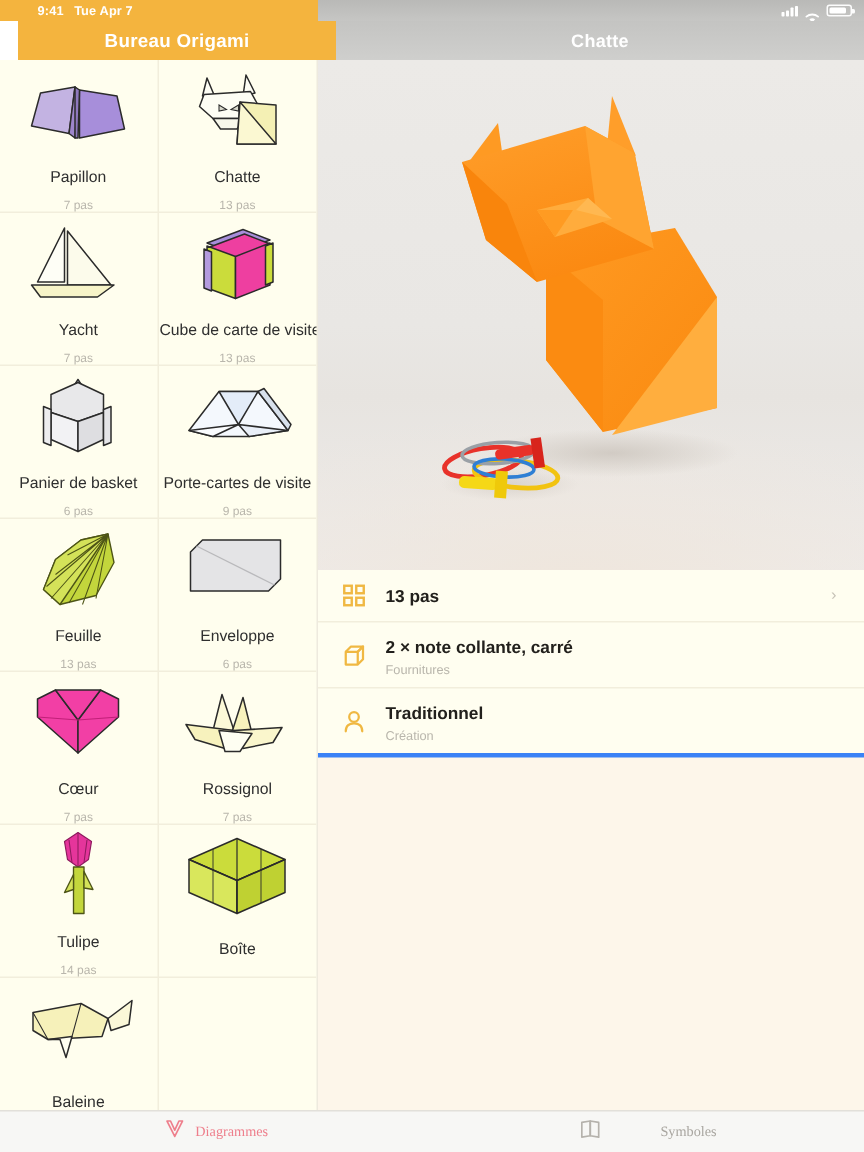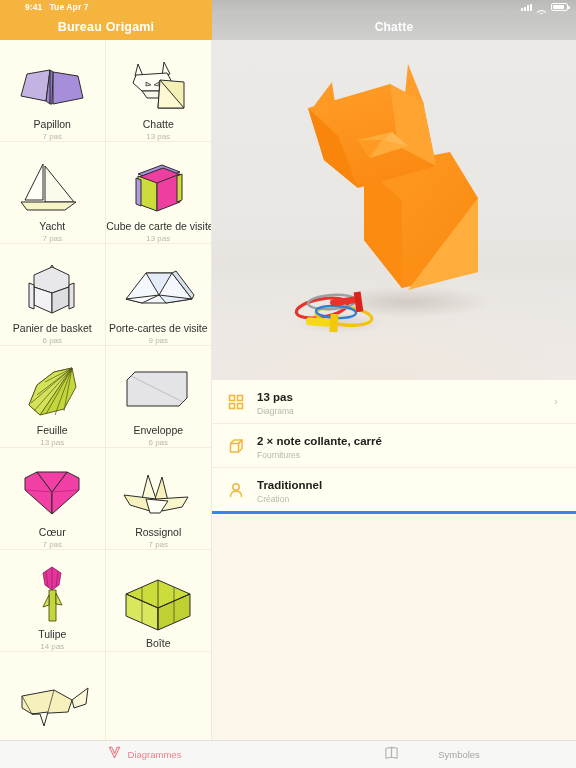--- a/index.html
+++ b/index.html
@@ -36,40 +36,41 @@
               border-radius:2px; position:relative; padding:1px; }
   .ico-batt::after { content:""; position:absolute; right:-2.5px; top:2px;
               width:1.5px; height:3px; background:rgba(255,255,255,.95); border-radius:0 1px 1px 0;}
   .ico-batt span { display:block; height:100%; width:88%; background:#ffffff; border-radius:1px; }
 
   
   .headerbar { height:26px; display:flex; flex-shrink:0; }
   .hb-left {
     width:212px; background:#F4B43E; display:flex; align-items:center;
     justify-content:center;
+    margin-left:12px;
   }
   .hb-left .title { font-size:12.5px; font-weight:bold; color:#ffffff; letter-spacing:.2px; }
   .hb-right {
     flex:1; background:linear-gradient(to bottom,#c4c4c2,#cfcfcd);
     display:flex; align-items:center; justify-content:center;
   }
   .hb-right .title { font-size:12px; font-weight:bold; color:#ffffff; letter-spacing:.2px; }
 
   
   .body { flex:1; display:flex; min-height:0; }
 
   
   .sidebar {
     width:212px; background:#FFFEEE; overflow:hidden;
     border-right:1px solid #eeeade; position:relative;
   }
   .grid { display:grid; grid-template-columns:1fr 1fr; }
   .cell {
     height:102px; border-bottom:1px solid #F2EEDC; border-right:1px solid #F2EEDC;
-    display:flex; flex-direction:column; align-items:center; justify-content:flex-end;
+    display:flex; flex-direction:column; align-items:center; justify-content:space-between;
     padding-top:4px; cursor:pointer; position:relative;
   }
   .cell:nth-child(2n) { border-right:none; }
   .thumb { width:88px; height:60px; display:flex; align-items:center; justify-content:center; }
   .thumb svg { overflow:visible; }
   .c-name {
     font-size:10.5px; color:#2f2f2f; margin-top:2px; text-align:center;
     line-height:1.15; max-width:104px; white-space:nowrap;
   }
   .c-steps { font-size:8px; color:#b9b6ac; margin-top:1.5px; }
@@ -98,21 +99,21 @@
   .chev { width:10px; color:#c6c2b6; font-size:11px; line-height:1; flex-shrink:0; }
   .filler { flex:1; background:#FDF6EA; }
 
   
   .tabbar {
     height:28px; flex-shrink:0; background:#F7F7F5;
     border-top:1px solid #e2e0da; display:flex;
   }
   .tab { flex:1; display:flex; align-items:center; justify-content:center;
          gap:6px; cursor:pointer; }
-  .tab .t-label { font-size:9.5px; }
+  .tab .t-label { font-size:9.5px;font-family:Liberation Serif, serif; }
   .tab.active .t-label { color:#EE7F8C; }
   .tab.inactive .t-label { color:#a9a6a0;margin-left:33px; }
 </style>
 </head>
 <body>
 
 <div id="app">
 
   <div class="statusbar">
     <div class="sb-left">
@@ -428,21 +429,20 @@
               <g fill="none" stroke="#F0B842" stroke-width="1.6">
                 <rect x="1.5" y="1.5" width="5" height="5"></rect>
                   <rect x="9.5" y="1.5" width="5" height="5"></rect>
                 <rect x="1.5" y="9.5" width="5" height="5"></rect>
                   <rect x="9.5" y="9.5" width="5" height="5"></rect>
               </g>
             </svg>
           </span>
           <span class="r-text">
             <span class="r-title">13 pas</span>
-            <span class="r-sub" style="display:block">Diagrama</span>
           </span>
           <span class="chev">›</span>
         </div>
 
         <div class="row">
           <span class="r-icon">
             <svg width="16" height="16" viewBox="0 0 16 16">
               <g fill="none" stroke="#F0B842" stroke-width="1.5" stroke-linejoin="round">
                 <path d="M2.5 5.5 L2.5 14 L10.5 14 L10.5 5.5 Z"></path>
                 <path d="M2.5 5.5 L6 2 L14 2 L10.5 5.5"></path>

